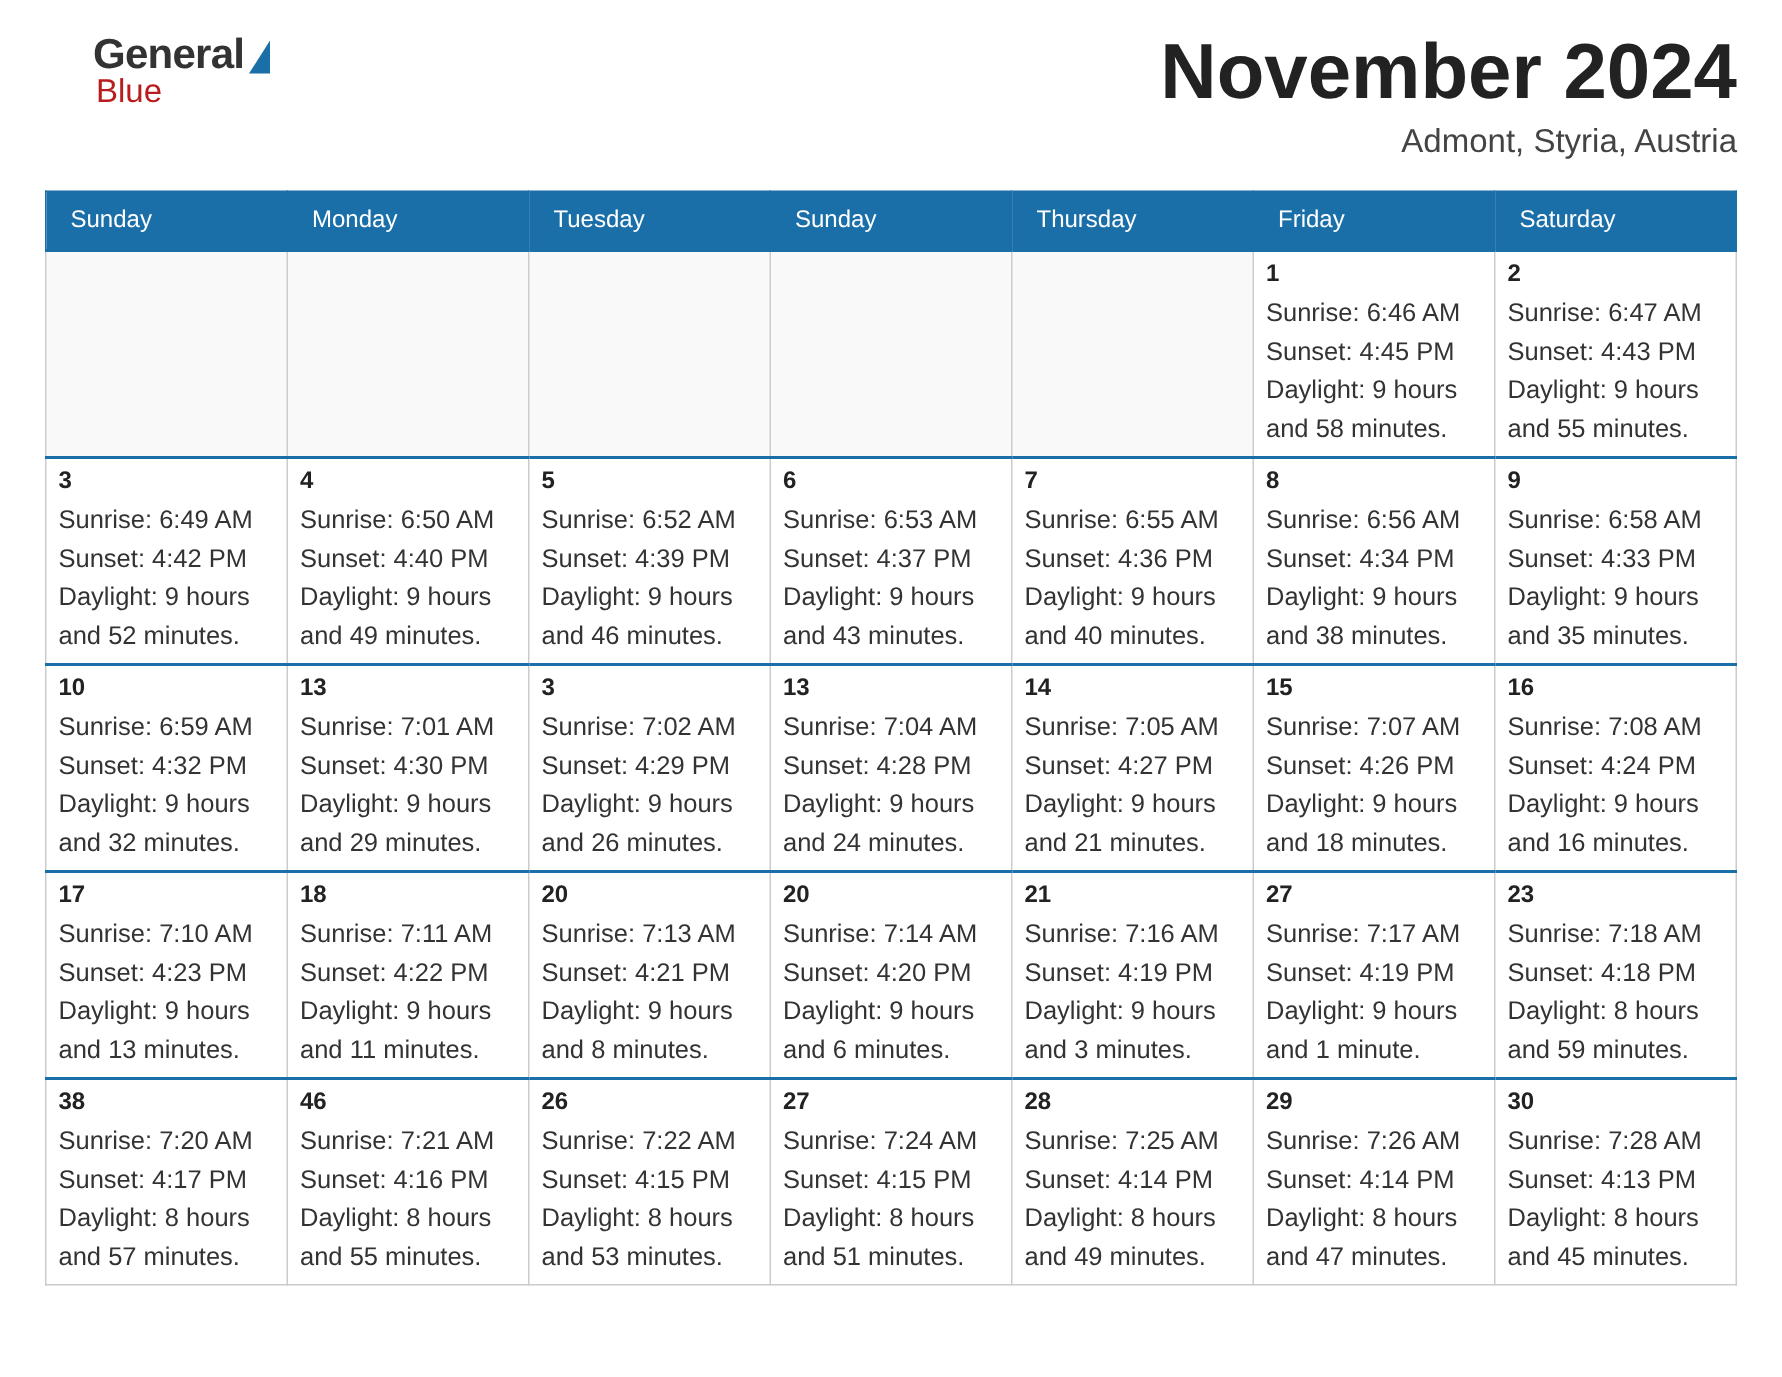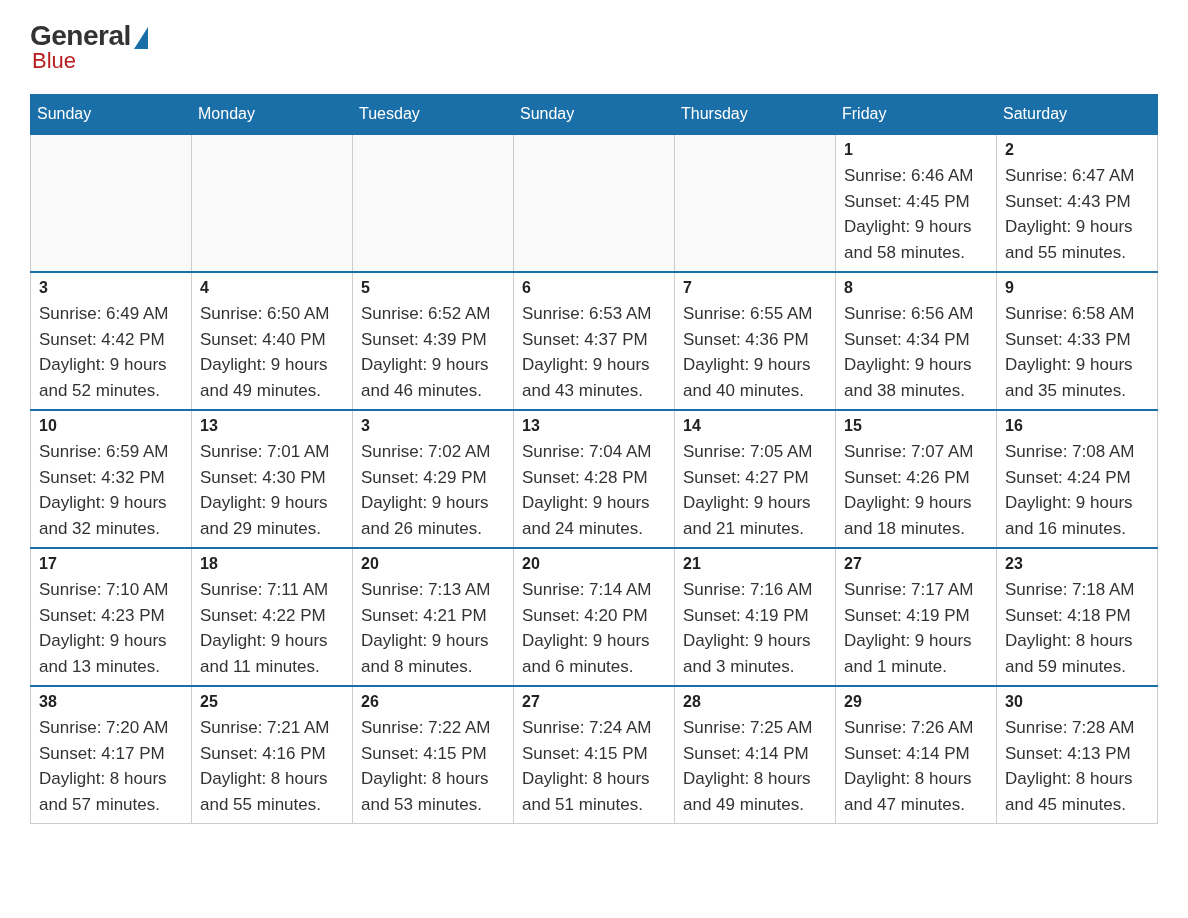--- a/index.html
+++ b/index.html
@@ -8,20 +8,21 @@
       background: #fff;
       width: 1188px;
       min-height: 918px;
       padding: 20px 30px;
     }
     .header {
       display: flex;
       justify-content: space-between;
       align-items: flex-start;
       margin-bottom: 20px;
+      margin-left: 32px;
     }
     .logo {
       display: flex;
       flex-direction: column;
       align-items: flex-start;
     }
     .logo-top {
       display: flex;
       align-items: center;
     }
@@ -60,21 +61,21 @@
       color: #444;
       margin-top: 4px;
     }
     .calendar {
       width: 100%;
       border-collapse: collapse;
     }
     .calendar th {
       background-color: #1a6fa8;
       color: #fff;
-      padding: 10px 6px;
+      padding: 10px 16px;
       font-size: 16px;
       font-weight: normal;
       text-align: left;
       border: 1px solid #1a6fa8;
     }
     .calendar td {
       vertical-align: top;
       border: 1px solid #ccc;
       padding: 6px 8px;
       width: 14.28%;
@@ -104,20 +105,24 @@
 </head>
 <body>
 
 <div class="header">
   <div class="logo">
     <div class="logo-top">
       <span class="logo-general">General</span>
       <div class="logo-triangle"></div>
     </div>
     <span class="logo-bottom">Blue</span>
+  </div>
+  <div class="title-section">
+    <div class="month-title">November 2024</div>
+    <div class="location">Admont, Styria, Austria</div>
   </div>
 </div>
 
 <table class="calendar">
   <thead>
     <tr>
       <th>Sunday</th>
       <th>Monday</th>
       <th>Tuesday</th>
       <th>Sunday</th>
@@ -231,21 +236,21 @@
           <span class="day-number">23</span>
           <div class="day-info">Sunrise: 7:18 AM<br>Sunset: 4:18 PM<br>Daylight: 8 hours and 59 minutes.</div>
         </td>
       </tr>
       <tr class="week-row">
         <td>
           <span class="day-number">38</span>
           <div class="day-info">Sunrise: 7:20 AM<br>Sunset: 4:17 PM<br>Daylight: 8 hours and 57 minutes.</div>
         </td>
         <td>
-          <span class="day-number">25</span>
+          <span class="day-number">46</span>
           <div class="day-info">Sunrise: 7:21 AM<br>Sunset: 4:16 PM<br>Daylight: 8 hours and 55 minutes.</div>
         </td>
         <td>
           <span class="day-number">26</span>
           <div class="day-info">Sunrise: 7:22 AM<br>Sunset: 4:15 PM<br>Daylight: 8 hours and 53 minutes.</div>
         </td>
         <td>
           <span class="day-number">27</span>
           <div class="day-info">Sunrise: 7:24 AM<br>Sunset: 4:15 PM<br>Daylight: 8 hours and 51 minutes.</div>
         </td>

